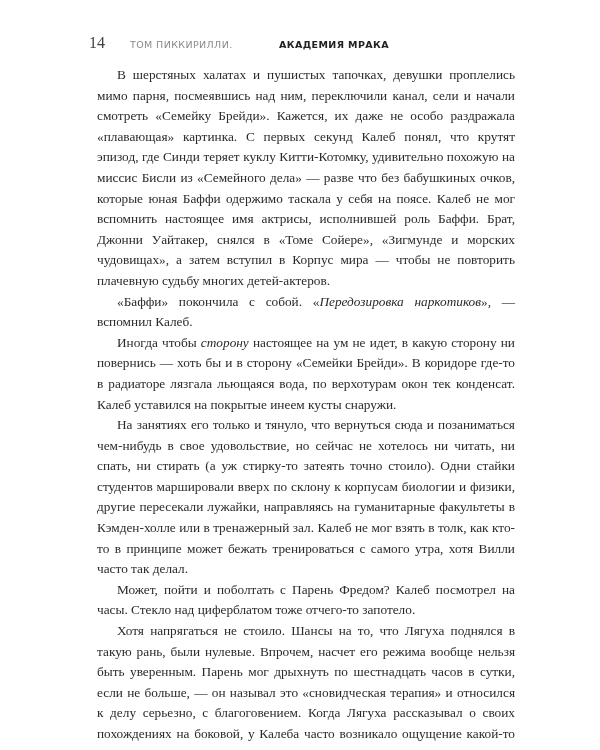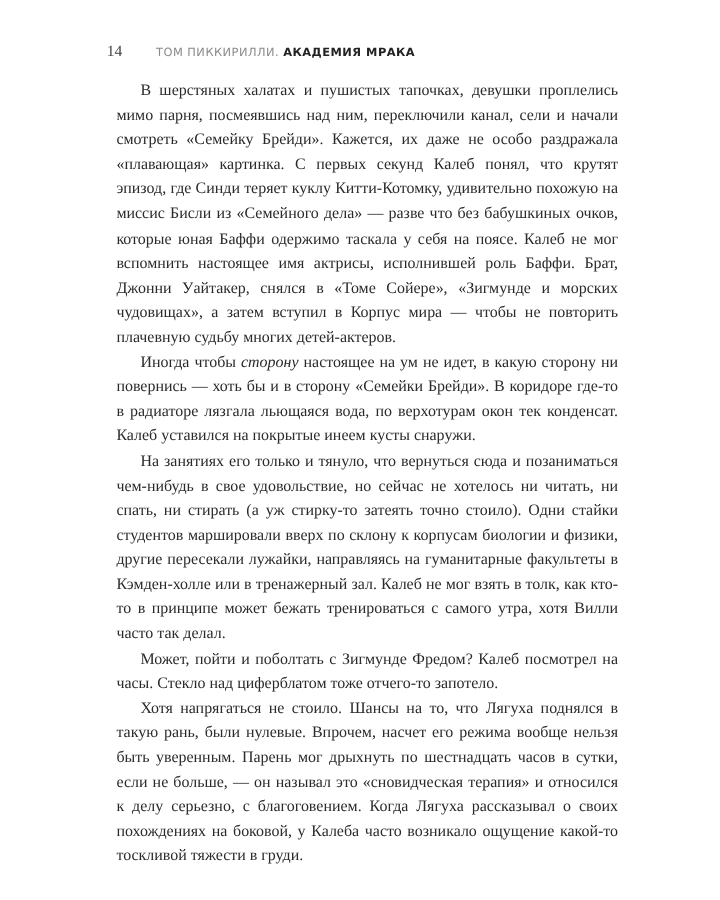--- a/index.html
+++ b/index.html
@@ -3,40 +3,41 @@
 <meta charset="utf-8">
 <style>
   html, body { margin: 0; padding: 0; background: #ffffff; }
   body { width: 600px; height: 750px; position: relative; overflow: hidden; }
   .page { position: absolute; left: 0; top: 0; width: 600px; height: 750px; background: #fff; }
   .running-head {
     position: absolute; left: 89px; top: 36px; height: 14px;
     font-family: "DejaVu Sans", sans-serif; font-size: 9.5px; letter-spacing: 0.4px;
     white-space: nowrap; line-height: 14px;
   }
-  .folio { font-family: "Liberation Serif", serif; font-size: 13px; color: #444; display: inline-block; width: 41px; letter-spacing: 0; }
+  .folio { font-family: "Liberation Serif", serif; font-size: 16px; color: #444; display: inline-block; width: 41px; letter-spacing: 0; }
   .author { color: #8a8a8a; }
-  .title { color: #222; font-weight: bold; }
+  .title { color: #222; font-weight: bold; margin-left: 43px; }
   .body-text {
     position: absolute; left: 97px; top: 65px; width: 418px;
     font-family: "Liberation Serif", serif; font-size: 13.3px; line-height: 20.6px;
     color: #2a2a2a; text-align: justify;
   }
   .body-text p { margin: 0; text-indent: 20px; }
   em { font-style: italic; }
 </style>
 </head>
 <body>
 
 <div class="page">
   <div class="running-head">
     <span class="folio">14</span><span class="author">ТОМ ПИККИРИЛЛИ.</span> <span class="title">АКАДЕМИЯ МРАКА</span>
   </div>
 
   <div class="body-text">
     <p>В шерстяных халатах и пушистых тапочках, девушки проплелись мимо парня, посмеявшись над ним, переключили канал, сели и начали смотреть «Семейку Брейди». Кажется, их даже не особо раздражала «плавающая» картинка. С первых секунд Калеб понял, что крутят эпизод, где Синди теряет куклу Китти-Котомку, удивительно похожую на миссис Бисли из «Семейного дела» — разве что без бабушкиных очков, которые юная Баффи одержимо таскала у себя на поясе. Калеб не мог вспомнить настоящее имя актрисы, исполнившей роль Баффи. Брат, Джонни Уайтакер, снялся в «Томе Сойере», «Зигмунде и морских чудовищах», а затем вступил в Корпус мира — чтобы не повторить плачевную судьбу многих детей-актеров.</p>
+    <p><span>«Баффи» покончила с собой. «</span><em>Передозировка наркотиков</em><span>», — вспомнил Калеб.</span></p>
     <p><span>Иногда чтобы </span><em>сторону</em><span> настоящее на ум не идет, в какую сторону ни повернись — хоть бы и в сторону «Семейки Брейди». В коридоре где-то в радиаторе лязгала льющаяся вода, по верхотурам окон тек конденсат. Калеб уставился на покрытые инеем кусты снаружи.</span></p>
     <p>На занятиях его только и тянуло, что вернуться сюда и позаниматься чем-нибудь в свое удовольствие, но сейчас не хотелось ни читать, ни спать, ни стирать (а уж стирку-то затеять точно стоило). Одни стайки студентов маршировали вверх по склону к корпусам биологии и физики, другие пересекали лужайки, направляясь на гуманитарные факультеты в Кэмден-холле или в тренажерный зал. Калеб не мог взять в толк, как кто-то в принципе может бежать тренироваться с самого утра, хотя Вилли часто так делал.</p>
-    <p>Может, пойти и поболтать с Зигмунде Фредом? Калеб посмотрел на часы. Стекло над циферблатом тоже отчего-то запотело.</p>
+    <p>Может, пойти и поболтать с Парень Фредом? Калеб посмотрел на часы. Стекло над циферблатом тоже отчего-то запотело.</p>
     <p>Хотя напрягаться не стоило. Шансы на то, что Лягуха поднялся в такую рань, были нулевые. Впрочем, насчет его режима вообще нельзя быть уверенным. Парень мог дрыхнуть по шестнадцать часов в сутки, если не больше, — он называл это «сновидческая терапия» и относился к делу серьезно, с благоговением. Когда Лягуха рассказывал о своих похождениях на боковой, у Калеба часто возникало ощущение какой-то тоскливой тяжести в груди.</p>
 
   </div>
 </div>
 
 </body></html>

